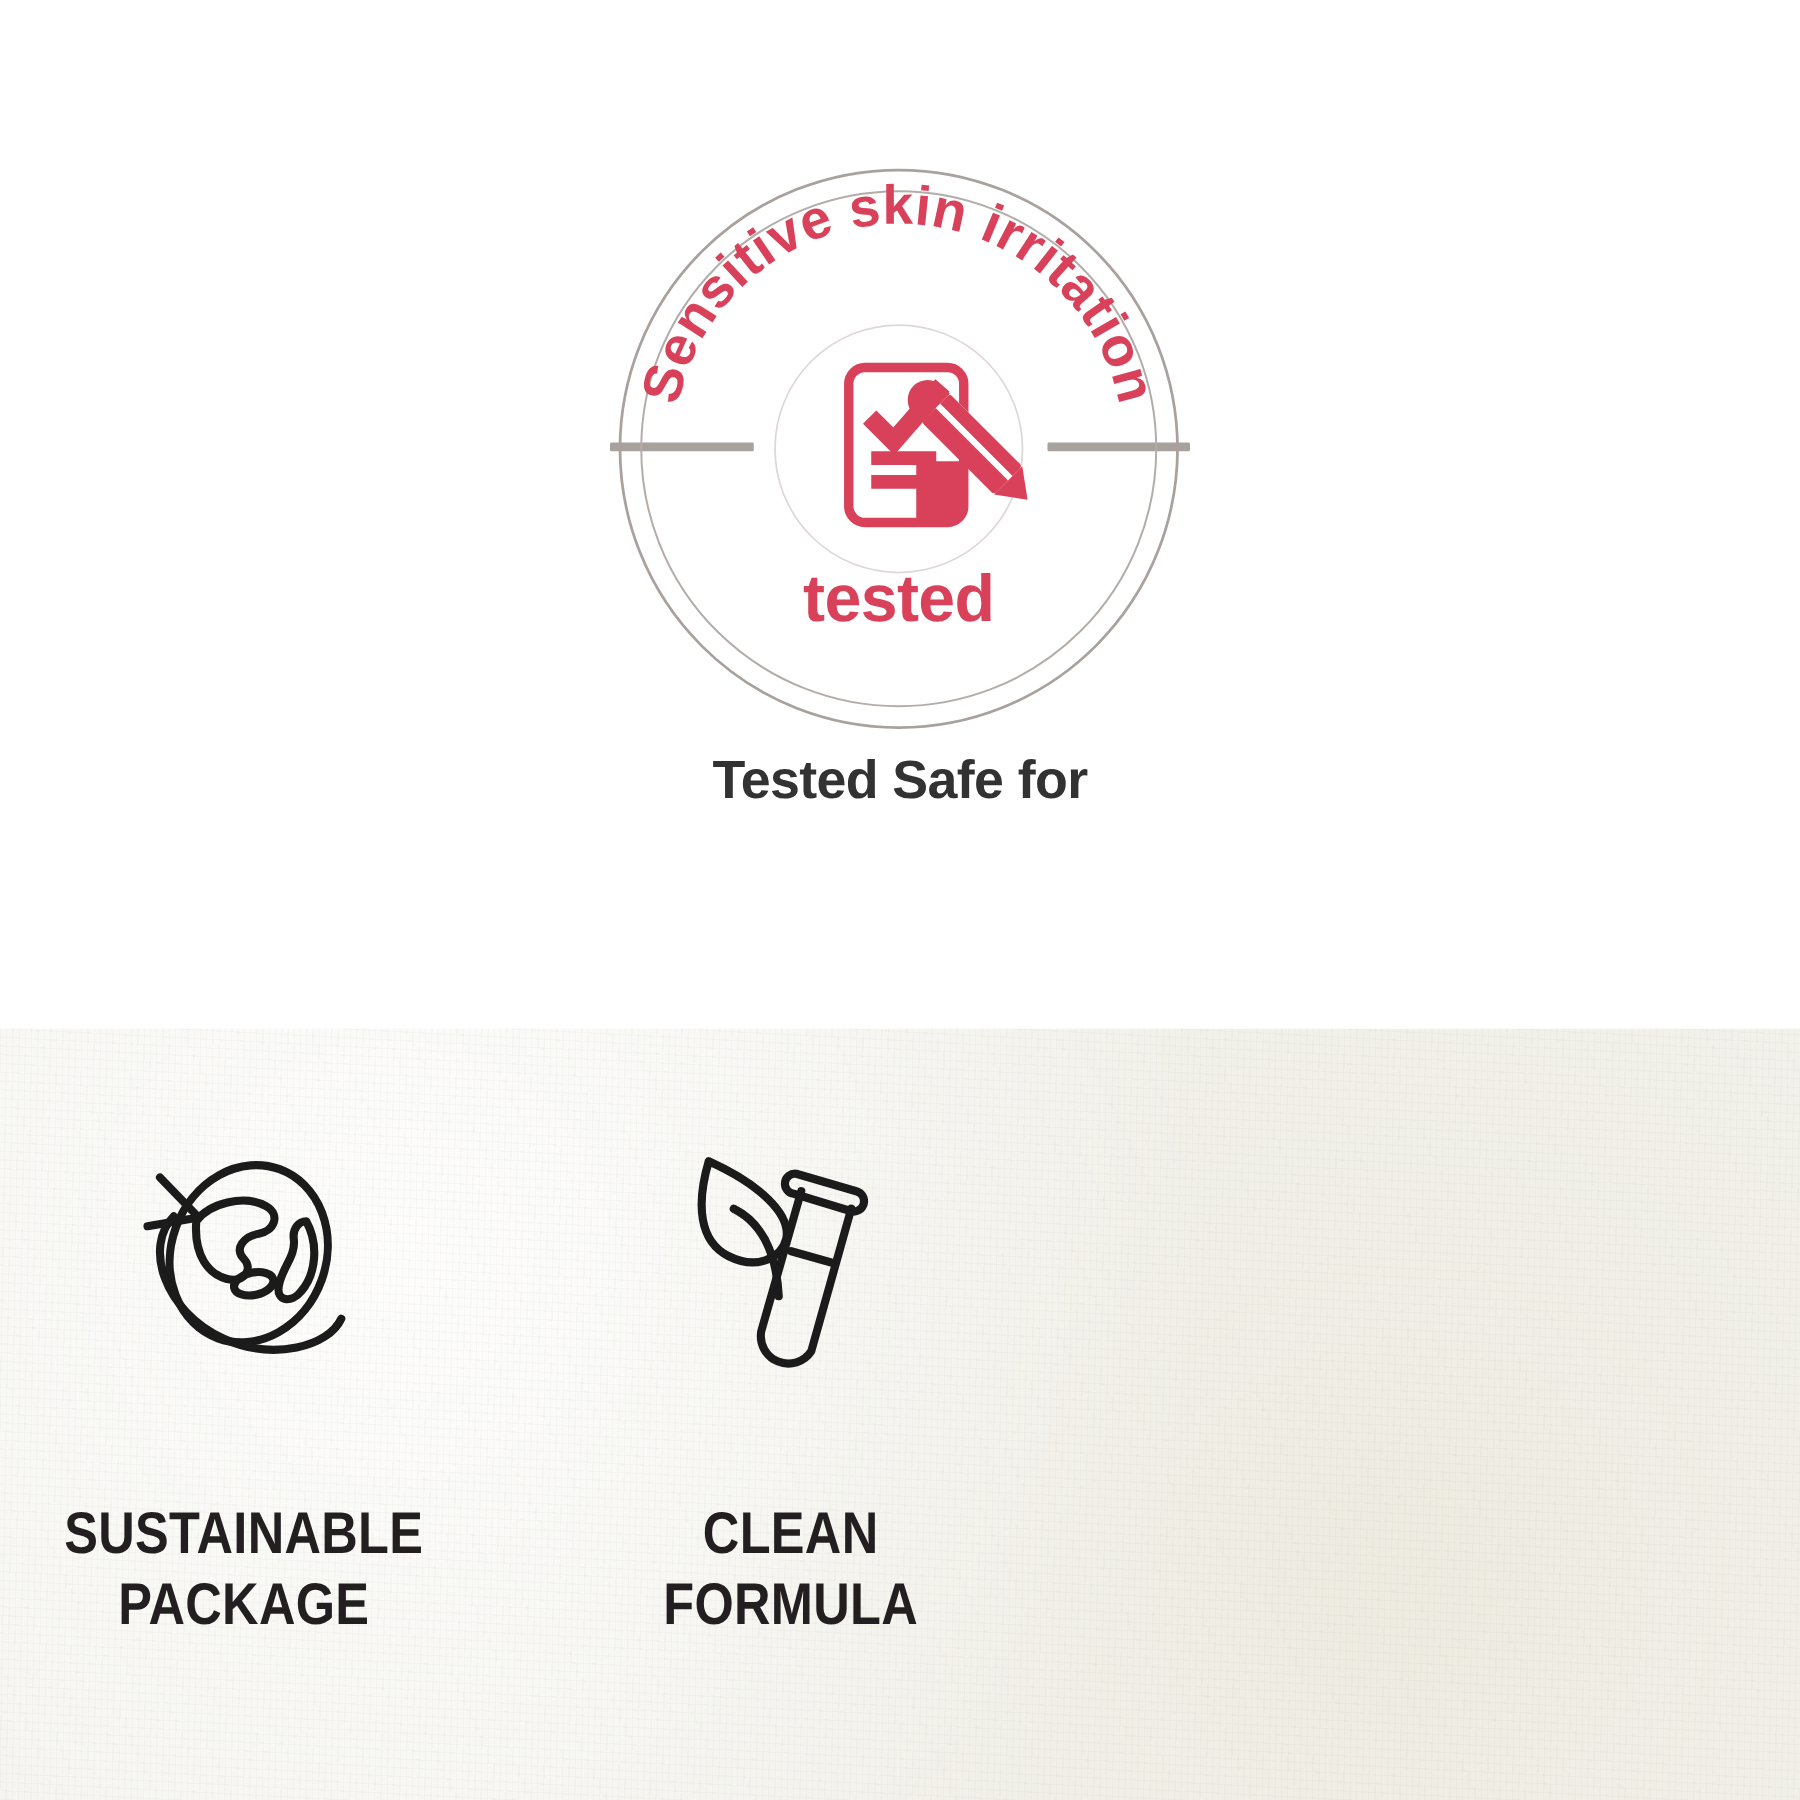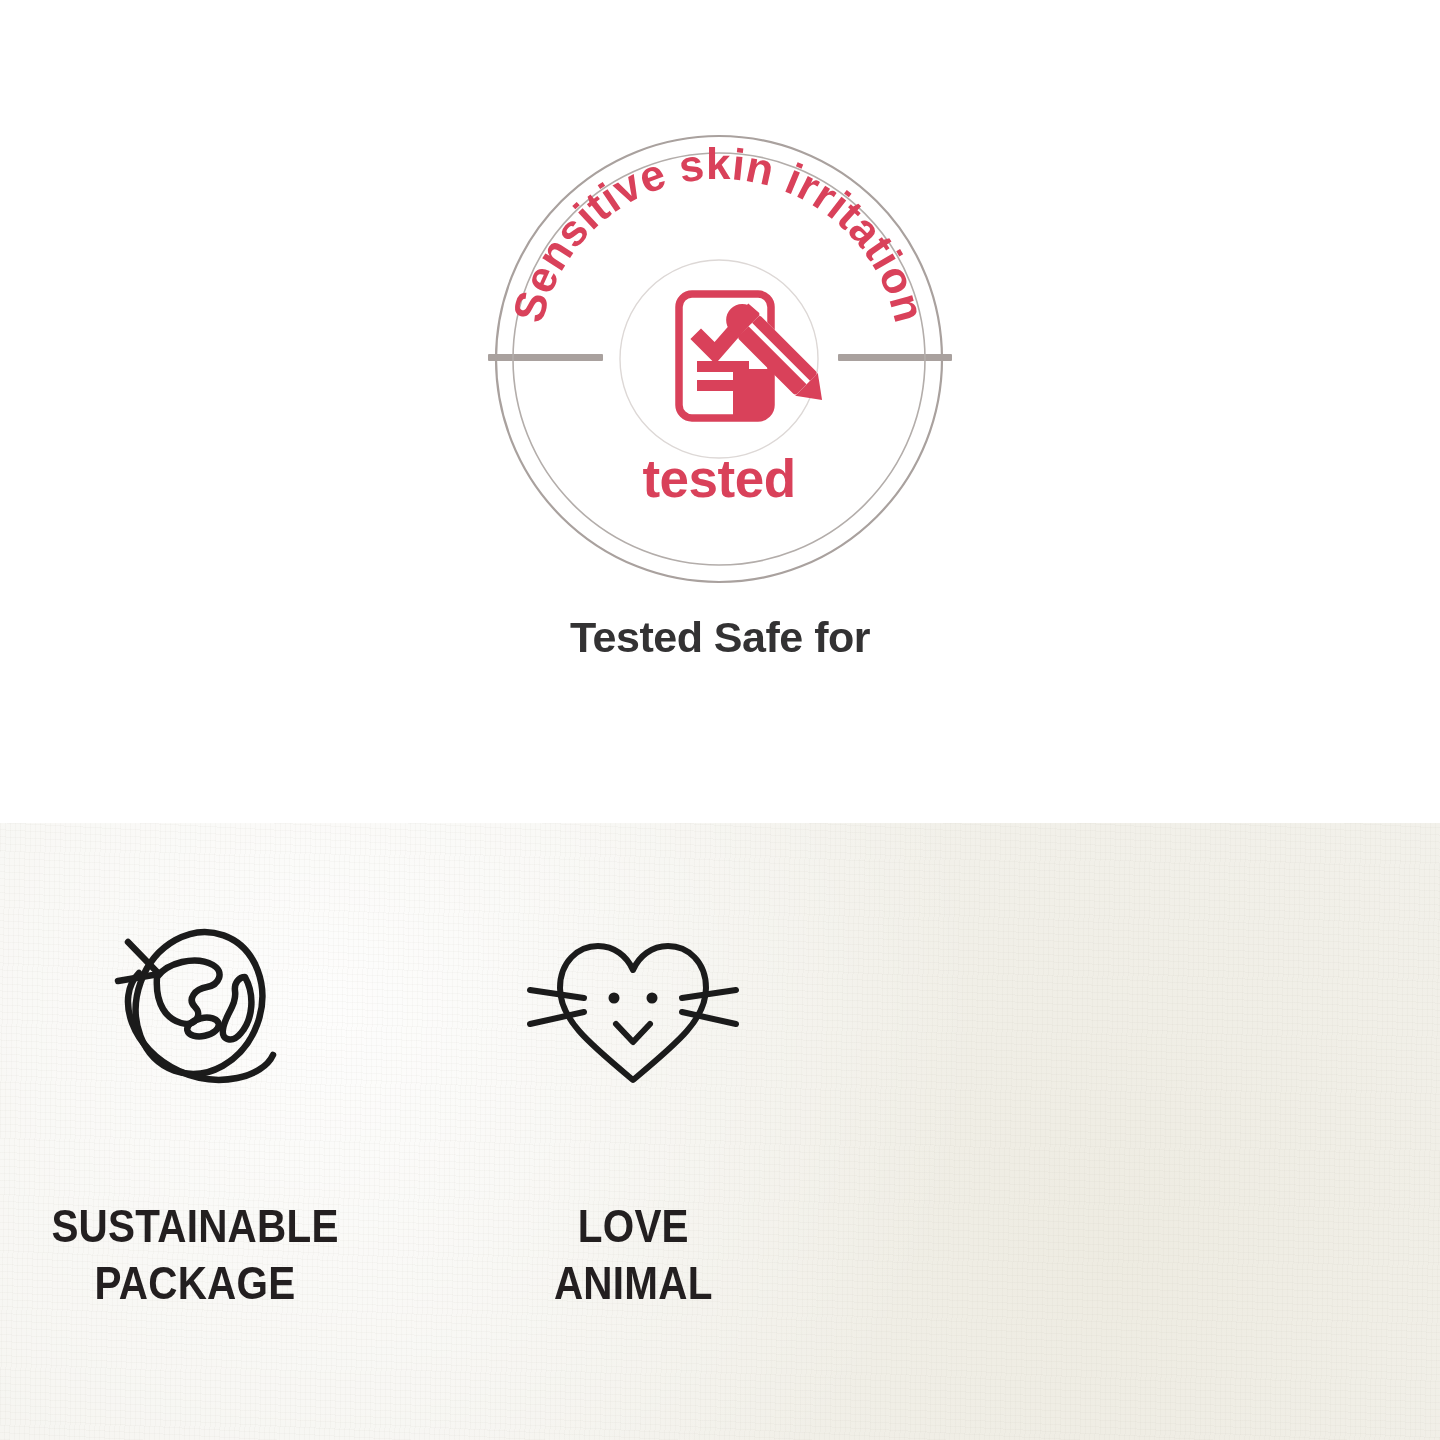--- a/index.html
+++ b/index.html
@@ -49,21 +49,21 @@
     height: 7px;
     background: #a9a19e;
     border-radius: 1px;
   }
   #tick-line-left  { left: 488px;  width: 115px; }
   #tick-line-right { left: 838px;  width: 114px; }
 
   #headline {
     position: absolute;
     left: 0;
-    top: 612px;
+    top: 599px;
     width: 1440px;
     text-align: center;
     color: #333233;
     font-size: 43px;
     font-weight: bold;
     line-height: 1.17;
     letter-spacing: -0.5px;
   }
   #headline .hl-line { display: block; }
 
@@ -193,41 +193,38 @@
 
             <path d="M 33 27 L 64 59 L 23 66"></path>
           </svg>
         </div>
         <div class="feature-label">
           <span class="fl-line">SUSTAINABLE</span>
           <span class="fl-line">PACKAGE</span>
         </div>
       </div>
 
-
       <div class="feature">
         <div class="feature-icon">
-          <svg width="215" height="180" viewBox="0 0 215 180" xmlns="http://www.w3.org/2000/svg" fill="none" stroke="#1b1b1b" stroke-width="6" stroke-linecap="round" stroke-linejoin="round">
-
-            <path d="M 107 160 C 64 124, 34 100, 34 68 C 34 42, 52 26, 72 26 C 88 26, 101 36, 107 50 C 113 36, 126 26, 142 26 C 162 26, 180 42, 180 68 C 180 100, 150 124, 107 160 Z"></path>
-
-            <path d="M 58 78 L 4 70"></path>
-            <path d="M 58 92 L 4 104"></path>
-
-            <path d="M 156 78 L 210 70"></path>
-            <path d="M 156 92 L 210 104"></path>
-
-            <circle cx="88" cy="78" r="5.5" fill="#1b1b1b" stroke="none"></circle>
-            <circle cx="126" cy="78" r="5.5" fill="#1b1b1b" stroke="none"></circle>
-
-            <path d="M 90 104 L 107 122 L 124 104"></path>
+          <svg width="185" height="190" viewBox="0 0 185 190" xmlns="http://www.w3.org/2000/svg" fill="none" stroke="#1b1b1b" stroke-width="6.5" stroke-linecap="round" stroke-linejoin="round">
+
+            <path d="M 26 14 C 16 48, 18 78, 42 90 C 64 101, 84 92, 88 76 C 92 56, 66 32, 26 14 Z"></path>
+
+            <path d="M 46 52 C 66 62, 80 84, 82 122"></path>
+
+            <path d="M 100 38 L 68 150 A 22 22 0 0 0 108 166 L 140 52"></path>
+
+            <path d="M 96 24 L 144 38 A 8 8 0 0 1 140 54 L 94 40 A 8 8 0 0 1 96 24 Z"></path>
+
+            <path d="M 92 86 L 124 95"></path>
           </svg>
         </div>
         <div class="feature-label">
-          <span class="fl-line">LOVE</span>
-          <span class="fl-line">ANIMAL</span>
+          <span class="fl-line">CLEAN</span>
+          <span class="fl-line">FORMULA</span>
         </div>
       </div>
+
 
     </div>
   </div>
 
 </div>
 
 </body></html>

